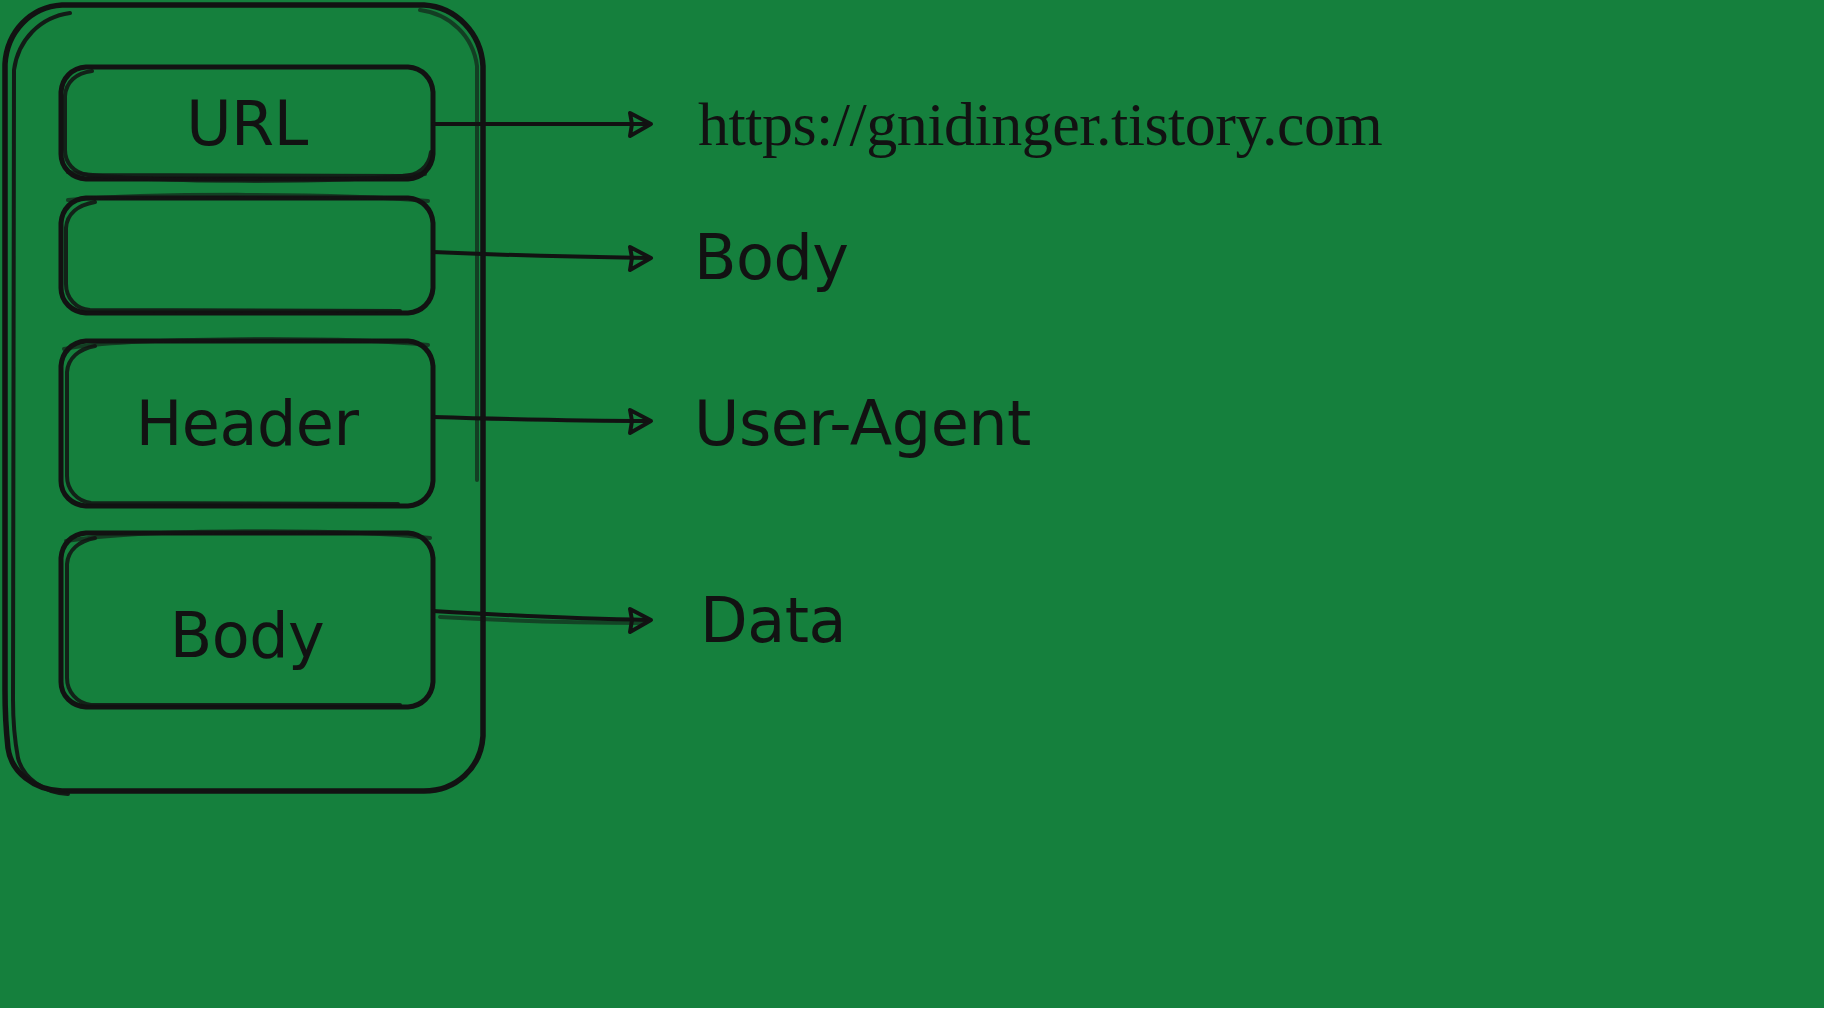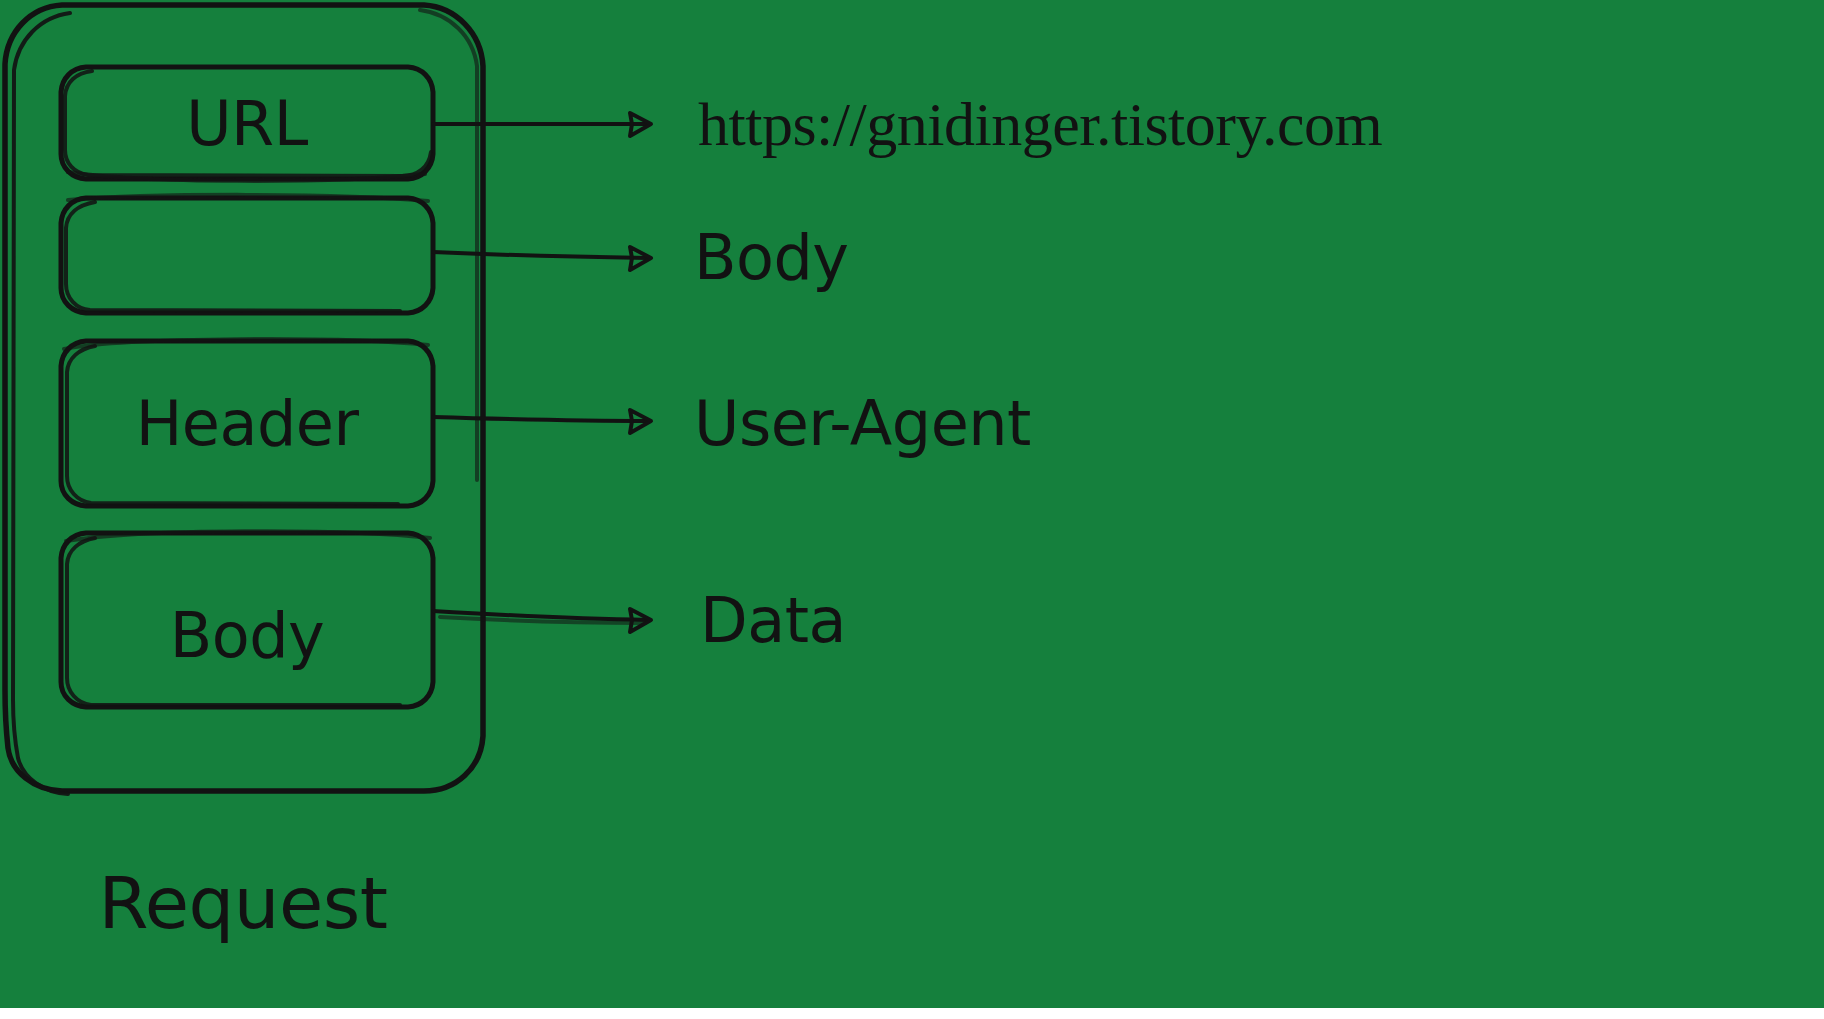--- a/index.html
+++ b/index.html
@@ -183,15 +183,14 @@
   <div class="label box-label" style="left:247px; top:636px;">Body</div>
 
   <div class="label value-label" style="left:698px; top:124px;font-family:Liberation Serif, serif;">https://gnidinger.tistory.com</div>
 
   <div class="label value-label" style="left:694px; top:258px;">Body</div>
 
   <div class="label value-label" style="left:694px; top:424px;">User-Agent</div>
 
   <div class="label value-label" style="left:700px; top:621px;">Data</div>
 
-  <div class="label container-label" style="left:243px; top:903px;">Request</div>
 
 </div>
 
 </body></html>

